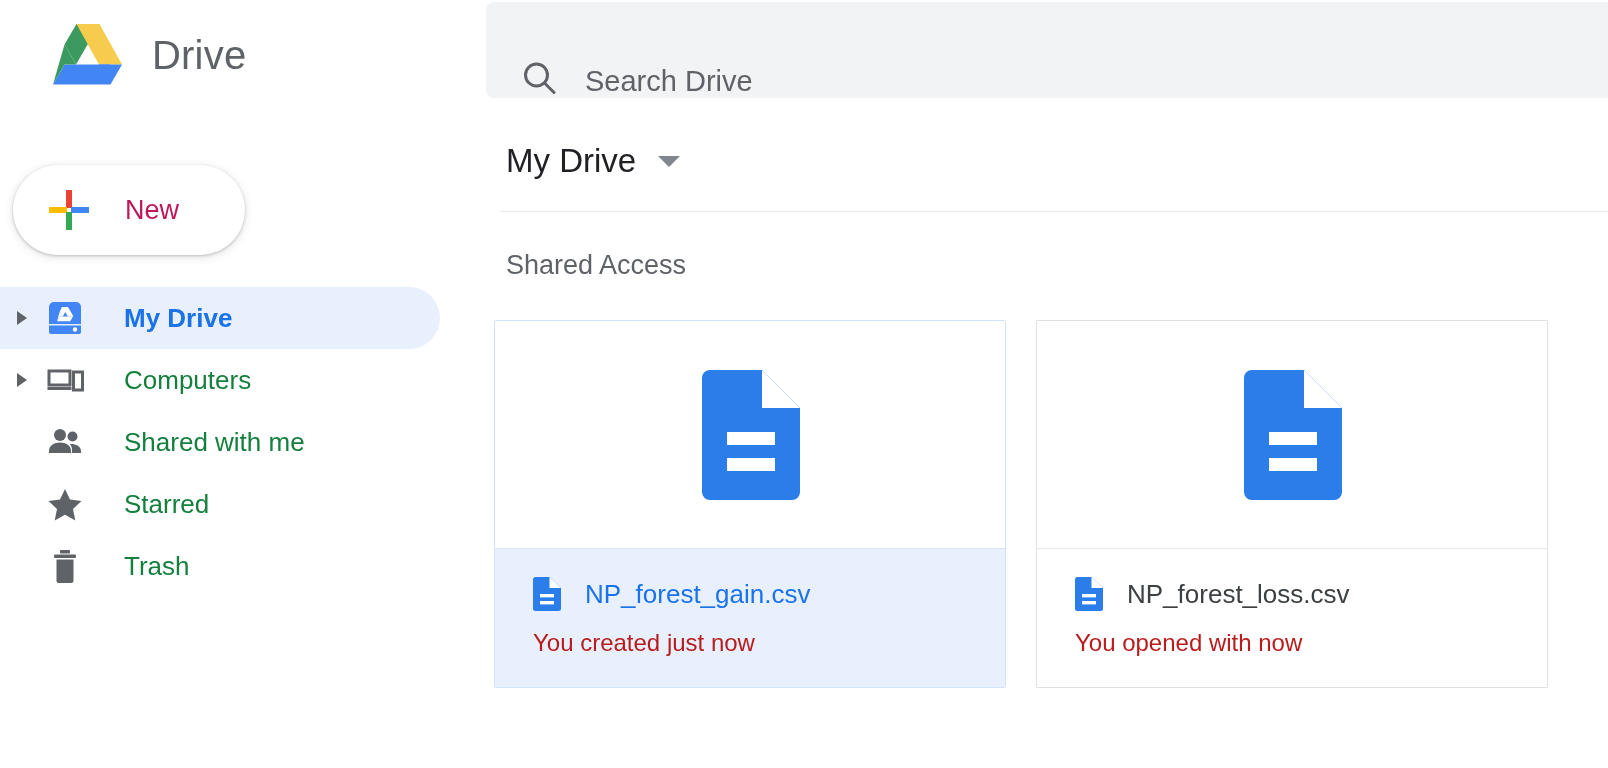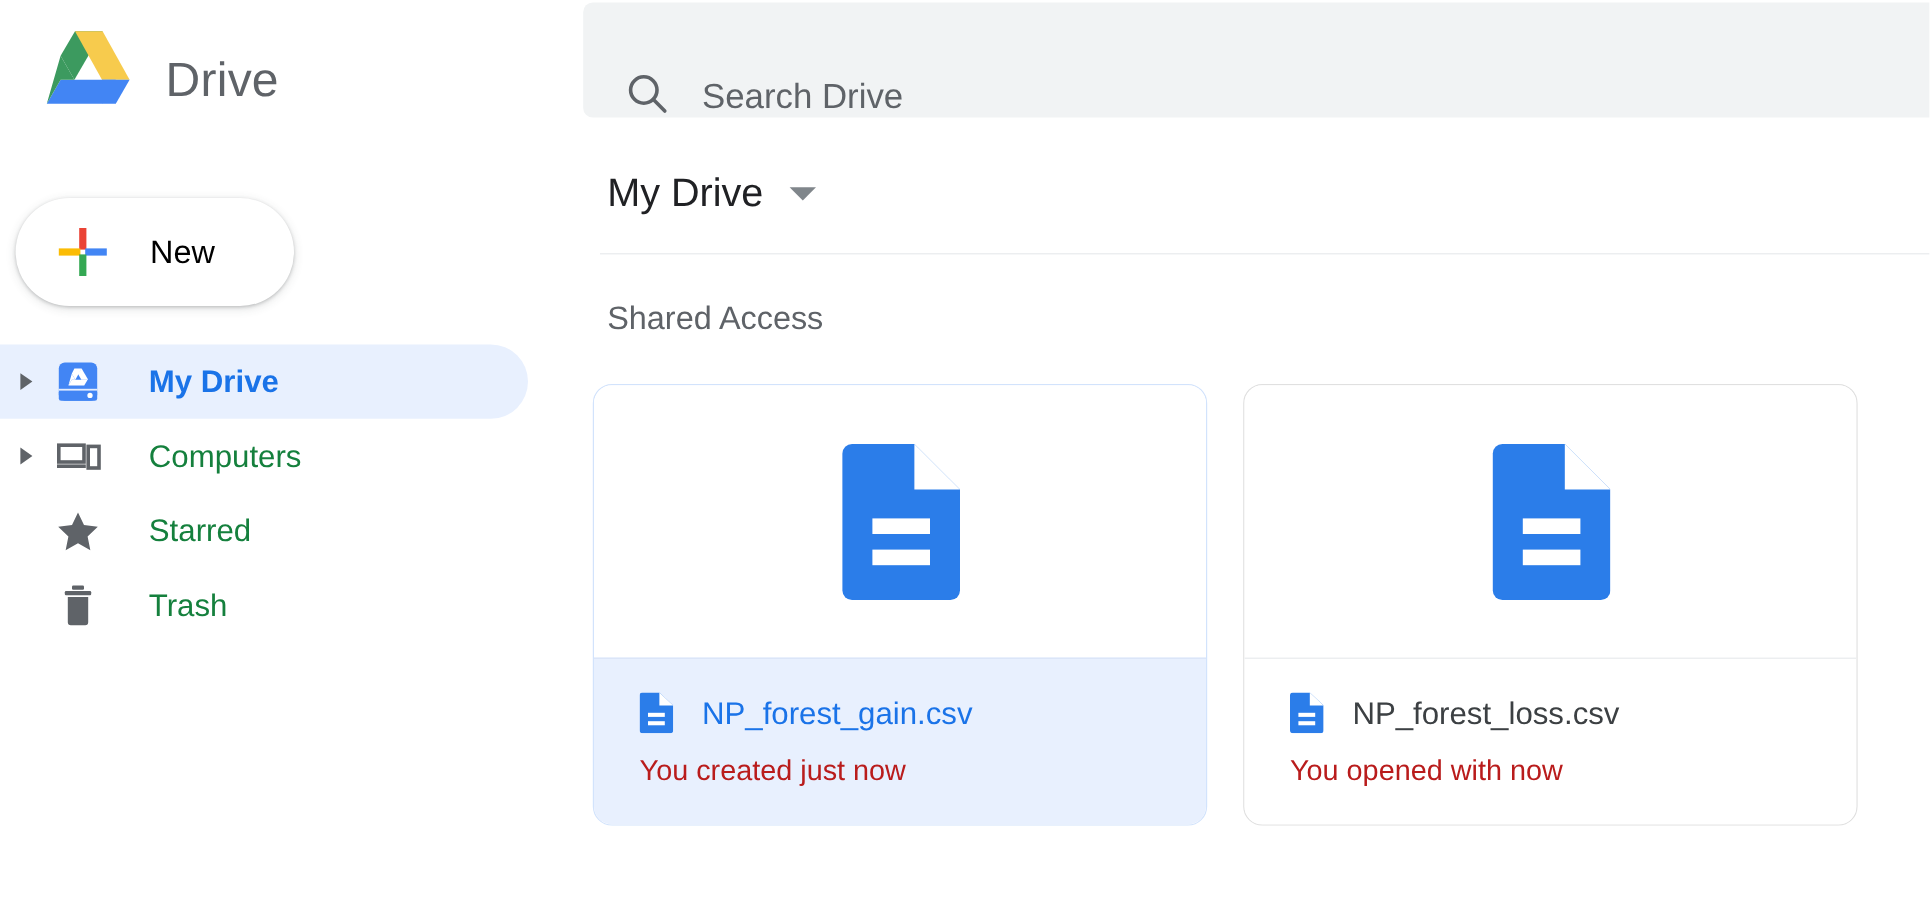--- a/index.html
+++ b/index.html
@@ -21,26 +21,26 @@
     position: absolute;
     left: 0;
     top: 0;
     width: 486px;
     height: 768px;
     background: #ffffff;
   }
 
   #brand {
     position: absolute;
-    left: 38px;
+    left: 52px;
     top: 20px;
     width: 260px;
     height: 70px;
     display: flex;
-    align-items: flex-end;
+    align-items: center;
   }
   #brand-logo {
     width: 72px;
     height: 66px;
     flex: none;
   }
   #brand-title {
     margin-left: 28px;
     font-size: 40px;
     color: #5f6368;
@@ -66,21 +66,21 @@
   }
   #new-plus {
     margin-left: 34px;
     width: 44px;
     height: 44px;
     flex: none;
   }
   #new-label {
     margin-left: 34px;
     font-size: 27px;
-    color: #000000;
+    color: #be185d;
     font-weight: 400;
   }
 
   
   #nav {
     position: absolute;
     left: 0;
     top: 287px;
     width: 486px;
   }
@@ -229,21 +229,21 @@
   #cards {
     position: absolute;
     left: 8px;
     top: 320px;
     display: flex;
   }
   .card {
     width: 512px;
     height: 368px;
     border: 1px solid #e0e0e0;
-    border-radius: 16px;
+    border-radius: 2px;
     margin-right: 30px;
     overflow: hidden;
     display: flex;
     flex-direction: column;
     background: #ffffff;
     cursor: pointer;
     box-sizing: border-box;
   }
   .card-thumb {
     flex: none;
@@ -353,20 +353,33 @@
       <div class="nav-icon">
         <svg viewBox="0 0 40 40" width="40" height="40" fill="none" stroke="#5f6368">
           <rect x="4" y="11" width="21" height="14" stroke-width="3"></rect>
           <rect x="2.5" y="27" width="24" height="3" fill="#5f6368" stroke="none"></rect>
           <rect x="28.5" y="12" width="9" height="18" stroke-width="3"></rect>
         </svg>
       </div>
       <div class="nav-label">Computers</div>
     </div>
 
+    <div class="nav-item">
+      <div class="nav-pill"></div>
+      <div class="nav-caret"></div>
+      <div class="nav-icon">
+        <svg viewBox="0 0 40 40" width="40" height="40" fill="#5f6368">
+          <circle cx="15" cy="13" r="6"></circle>
+          <circle cx="27.5" cy="14.5" r="5"></circle>
+          <path d="M4 29c0-5.5 5-8.5 11-8.5s11 3 11 8.5v2H4z"></path>
+          <path d="M26 22c5 0 10 2.5 10 7v2h-9v-3c0-2.4-.9-4.4-2.2-5.9z"></path>
+        </svg>
+      </div>
+      <div class="nav-label">Shared with me</div>
+    </div>
 
 
     <div class="nav-item">
       <div class="nav-pill"></div>
       <div class="nav-caret"></div>
       <div class="nav-icon">
         <svg viewBox="0 0 40 40" width="40" height="40" fill="#5f6368">
           <polygon points="20,5 25,15.6 36.5,17 28,25 30.3,36.5 20,30.8 9.7,36.5 12,25 3.5,17 15,15.6"></polygon>
         </svg>
       </div>

